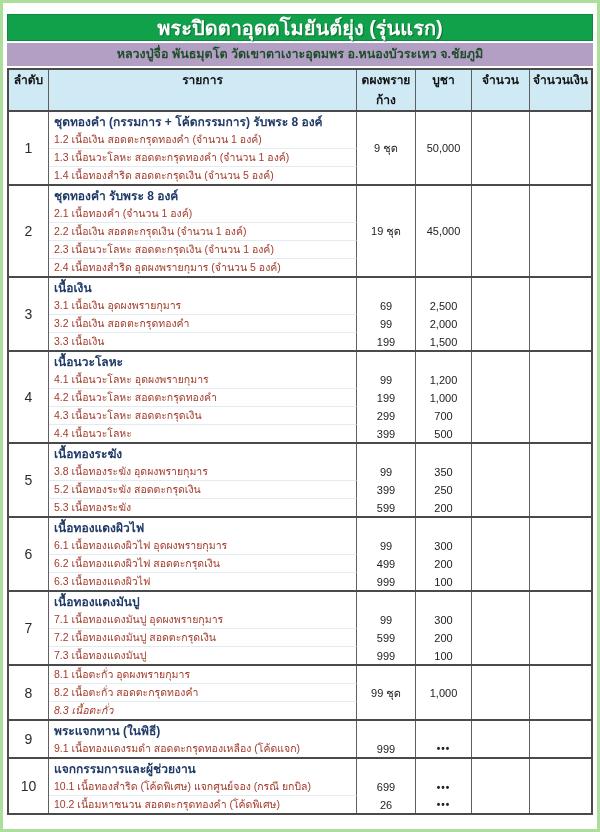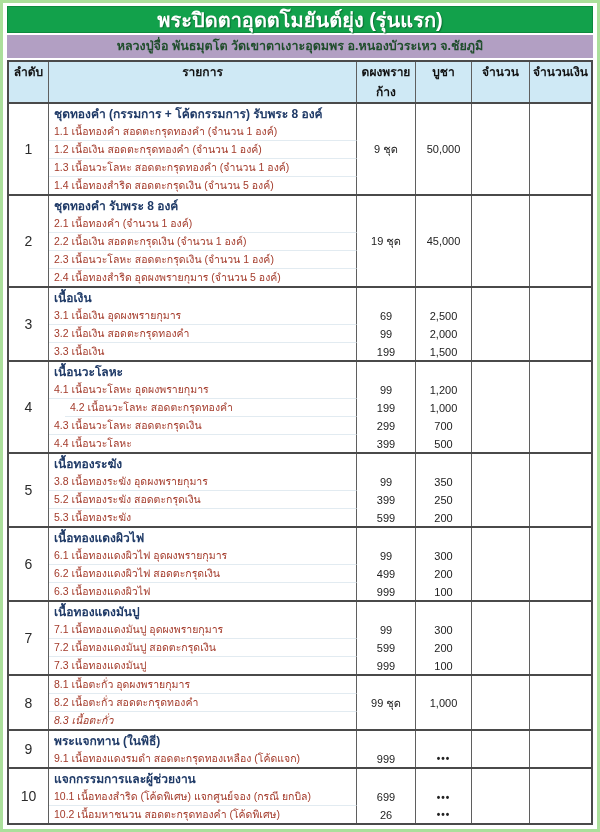--- a/index.html
+++ b/index.html
@@ -5,21 +5,21 @@
   * { box-sizing: border-box; margin: 0; padding: 0; }
   html, body { width: 600px; }
   body {
     font-family: "Liberation Sans", "DejaVu Sans", sans-serif;
     background: #ffffff;
   }
   .page {
     width: 600px; height: 832px;
     border: 3px solid #abdf9b;
     background: #ffffff;
-    padding: 2px 3px;
+    padding: 10px 3px;
     overflow: hidden;
   }
   .title-bar {
     background: #12a14b;
     border: 1px solid #0d8a3e;
     color: #ffffff;
     text-align: center;
     font-size: 20px; font-weight: bold;
     line-height: 26px; height: 27px;
     text-shadow: 1px 1px 1px #0a6e33;
@@ -91,21 +91,20 @@
         <div class="cell" style="grid-area: 1 / 5;">จำนวน</div>
       </div>
     <div id="groups-host">
         <div class="grid-row group">
           <div class="cell cell-no" style="grid-area: 1 / 1 / span 5;">1</div>
           <div class="cell cell-label gh" style="grid-area: 1 / 2;">ชุดทองคำ (กรรมการ + โค้ดกรรมการ)  รับพระ 8 องค์</div>
           <div class="cell cell-num" style="grid-area: 1 / 3 / span 5;">9 ชุด</div>
           <div class="cell cell-num" style="grid-area: 1 / 4 / span 5;">50,000</div>
           <div class="cell cell-num" style="grid-area: 1 / 5 / span 5;"></div>
           <div class="cell cell-num c-last" style="grid-area: 1 / 6 / span 5;"></div>
-          <div class="cell cell-label it sep" style="grid-area: 2 / 2;">1.1 เนื้อทองคำ สอดตะกรุดทองคำ (จำนวน 1 องค์)</div>
           <div class="cell cell-label it sep" style="grid-area: 3 / 2;">1.2 เนื้อเงิน สอดตะกรุดทองคำ (จำนวน 1 องค์)</div>
           <div class="cell cell-label it sep" style="grid-area: 4 / 2;">1.3 เนื้อนวะโลหะ สอดตะกรุดทองคำ (จำนวน 1 องค์)</div>
           <div class="cell cell-label it" style="grid-area: 5 / 2;">1.4 เนื้อทองสำริด สอดตะกรุดเงิน (จำนวน 5 องค์)</div>
         </div>
         <div class="grid-row group">
           <div class="cell cell-no" style="grid-area: 1 / 1 / span 5;">2</div>
           <div class="cell cell-label gh" style="grid-area: 1 / 2;">ชุดทองคำ   รับพระ 8 องค์</div>
           <div class="cell cell-num" style="grid-area: 1 / 3 / span 5;">19 ชุด</div>
           <div class="cell cell-num" style="grid-area: 1 / 4 / span 5;">45,000</div>
           <div class="cell cell-num" style="grid-area: 1 / 5 / span 5;"></div>
@@ -135,21 +134,21 @@
         <div class="grid-row group">
           <div class="cell cell-no" style="grid-area: 1 / 1 / span 5;">4</div>
           <div class="cell cell-label gh" style="grid-area: 1 / 2;">เนื้อนวะโลหะ</div>
           <div class="cell cell-num" style="grid-area: 1 / 3;"></div>
           <div class="cell cell-num" style="grid-area: 1 / 4;"></div>
           <div class="cell cell-num" style="grid-area: 1 / 5 / span 5;"></div>
           <div class="cell cell-num c-last" style="grid-area: 1 / 6 / span 5;"></div>
           <div class="cell cell-label it sep" style="grid-area: 2 / 2;">4.1 เนื้อนวะโลหะ อุดผงพรายกุมาร</div>
           <div class="cell cell-num" style="grid-area: 2 / 3;">99</div>
           <div class="cell cell-num" style="grid-area: 2 / 4;">1,200</div>
-          <div class="cell cell-label it sep" style="grid-area: 3 / 2; margin-left: 16px;">4.2 เนื้อนวะโลหะ สอดตะกรุดทองคำ</div>
+          <div class="cell cell-label it sep" style="grid-area: 3 / 2;">4.2 เนื้อนวะโลหะ สอดตะกรุดทองคำ</div>
           <div class="cell cell-num" style="grid-area: 3 / 3;">199</div>
           <div class="cell cell-num" style="grid-area: 3 / 4;">1,000</div>
           <div class="cell cell-label it sep" style="grid-area: 4 / 2;">4.3 เนื้อนวะโลหะ สอดตะกรุดเงิน</div>
           <div class="cell cell-num" style="grid-area: 4 / 3;">299</div>
           <div class="cell cell-num" style="grid-area: 4 / 4;">700</div>
           <div class="cell cell-label it" style="grid-area: 5 / 2;">4.4 เนื้อนวะโลหะ</div>
           <div class="cell cell-num" style="grid-area: 5 / 3;">399</div>
           <div class="cell cell-num" style="grid-area: 5 / 4;">500</div>
         </div>
         <div class="grid-row group">

